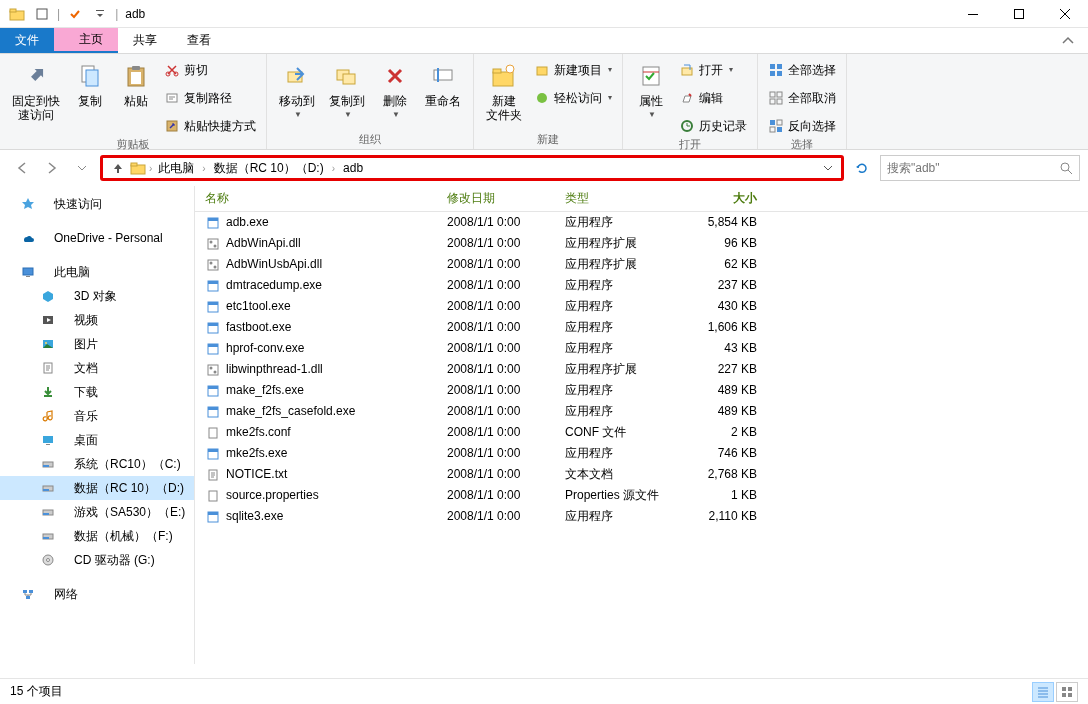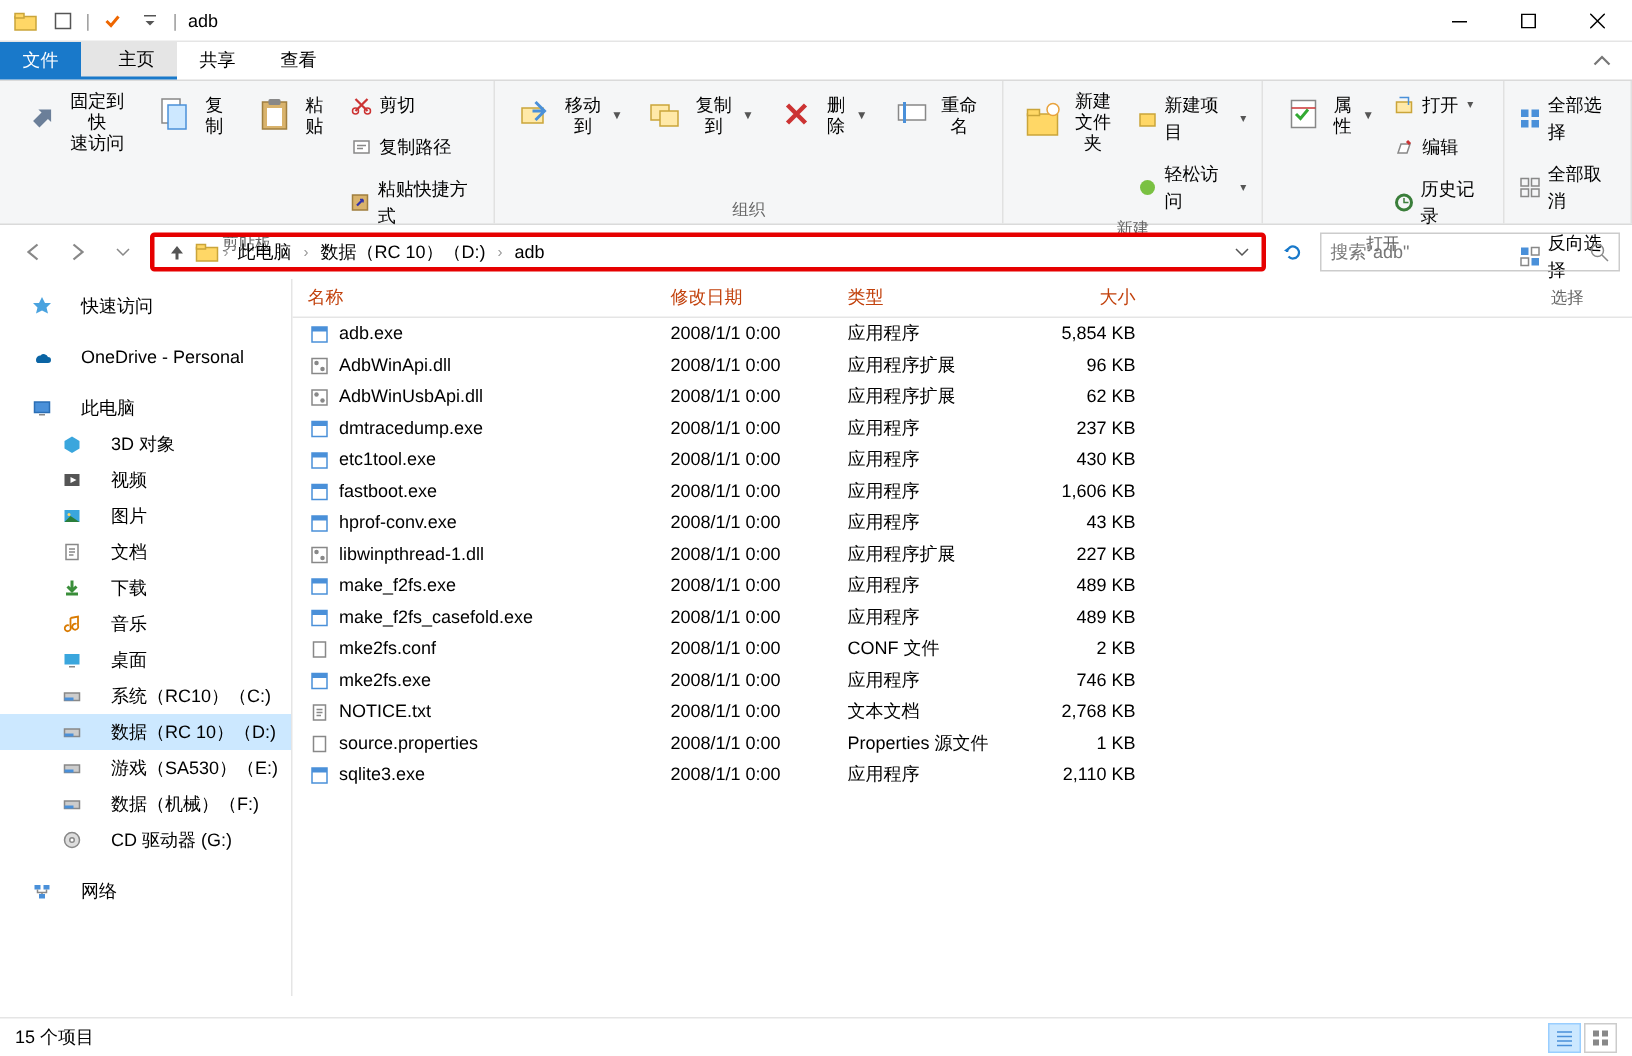--- a/index.html
+++ b/index.html
@@ -7,27 +7,27 @@
 .titlebar { height: 28px; background: #fff; display: flex; align-items: center; border-bottom: 1px solid #e5e5e5; }
 .titlebar .qat { display: flex; align-items: center; padding-left: 6px; gap: 3px; }
 .titlebar .qat .icon { width: 22px; height: 22px; display: flex; align-items: center; justify-content: center; }
 .titlebar .title { margin-left: 6px; }
 .titlebar .controls { margin-left: auto; display: flex; }
 .titlebar .controls div { width: 46px; height: 28px; display: flex; align-items: center; justify-content: center; }
 .titlebar .sep { color: #999; margin: 0 1px; }
 .menubar { height: 26px; display: flex; align-items: stretch; border-bottom: 1px solid #dadada; }
 .menubar .file-tab { background: #1979ca; color: #fff; padding: 0 15px; display: flex; align-items: center; }
 .menubar .tab { padding: 0 15px; display: flex; align-items: center; }
-.menubar .tab.active { background: #e5e5e5; border-bottom: 2px solid #1979ca; padding-left: 25px; }
+.menubar .tab.active { background: #f9a8d4; border-bottom: 2px solid #1979ca; padding-left: 25px; }
 .menubar .help { margin-left: auto; padding: 0 14px; display: flex; align-items: center; color: #777; }
 .ribbon { height: 96px; background: #f5f6f7; border-bottom: 1px solid #dadada; display: flex; }
 .ribbon-group { border-right: 1px solid #e1e1e1; padding: 4px 6px 2px 6px; display: flex; flex-direction: column; }
 .ribbon-group .content { flex: 1; display: flex; align-items: flex-start; gap: 2px; }
 .ribbon-group .label { text-align: center; color: #666; font-size: 11px; padding-top: 1px; }
-.big-btn { display: flex; flex-direction: row; align-items: center; padding: 2px 6px; line-height: 14px; text-align: center; min-width: 40px; }
+.big-btn { display: flex; flex-direction: column; align-items: center; padding: 2px 6px; line-height: 14px; text-align: center; min-width: 40px; }
 .big-btn .ic { width: 32px; height: 32px; display: flex; align-items: center; justify-content: center; margin-bottom: 2px; }
 .small-list { display: flex; flex-direction: column; gap: 8px; padding-top: 2px; }
 .small-item { display: flex; align-items: center; gap: 4px; padding: 1px 4px; line-height: 18px; }
 .small-item .ic { width: 16px; height: 16px; display: flex; align-items: center; justify-content: center; }
 .dd { font-size: 8px; color: #555; margin-left: 2px; }
 .navrow { height: 36px; display: flex; align-items: center; padding: 4px 8px 4px 10px; gap: 6px; }
 .navrow .navbtn { width: 24px; height: 24px; display: flex; align-items: center; justify-content: center; color: #666; }
 .navrow .addr-wrap { flex: 1; height: 26px; border: 3px solid #e60000; border-radius: 3px; display: flex; align-items: center; padding: 0 4px; position: relative; }
 .navrow .addr-wrap .up { width: 22px; display: flex; justify-content: center; color: #555; }
 .navrow .addr-wrap .fld { width: 18px; display: flex; justify-content: center; }
@@ -38,25 +38,25 @@
 .navrow .search { width: 200px; height: 26px; border: 1px solid #ccc; display: flex; align-items: center; padding: 0 6px; color: #777; }
 .navrow .search .si { margin-left: auto; }
 .main { display: flex; height: 478px; }
 .nav-pane { width: 195px; border-right: 1px solid #e5e5e5; padding: 6px 0; overflow: hidden; }
 .nav-item { display: flex; align-items: center; padding: 2px 8px 2px 20px; gap: 18px; line-height: 20px; }
 .nav-item.lvl2 { padding-left: 40px; }
 .nav-item.sel { background: #cce8ff; }
 .nav-item .ic { width: 16px; height: 16px; display: flex; align-items: center; justify-content: center; }
 .nav-spacer { height: 10px; }
 .file-area { flex: 1; display: flex; flex-direction: column; }
-.headers { display: flex; border-bottom: 1px solid #e5e5e5; padding: 4px 0; color: #c2410c; }
+.headers { display: flex; border-bottom: 1px solid #e5e5e5; padding: 4px 0; color: #4d7c0f; }
 .col-name { width: 252px; padding-left: 10px; }
 .col-date { width: 118px; }
 .col-type { width: 122px; }
-.col-size { width: 80px; text-align: right; padding-right: 10px; }
+.col-size { width: 80px; text-align: right; padding-right: 10px; font-weight: bold; }
 .file-list { flex: 1; overflow: hidden; }
 .file-row { display: flex; line-height: 21px; }
 .file-row .c-name { width: 252px; padding-left: 10px; display: flex; align-items: center; gap: 5px; }
 .file-row .c-date { width: 118px; }
 .file-row .c-type { width: 122px; }
 .file-row .c-size { width: 80px; text-align: right; padding-right: 10px; }
 .file-row .ic { width: 16px; height: 16px; display: flex; align-items: center; justify-content: center; }
 .statusbar { position: absolute; bottom: 0; left: 0; right: 0; height: 26px; border-top: 1px solid #e5e5e5; display: flex; align-items: center; padding: 0 10px; gap: 16px; }
 .statusbar .views { margin-left: auto; display: flex; gap: 2px; }
 .statusbar .views div { width: 22px; height: 20px; border: 1px solid #ccc; display: flex; align-items: center; justify-content: center; }

